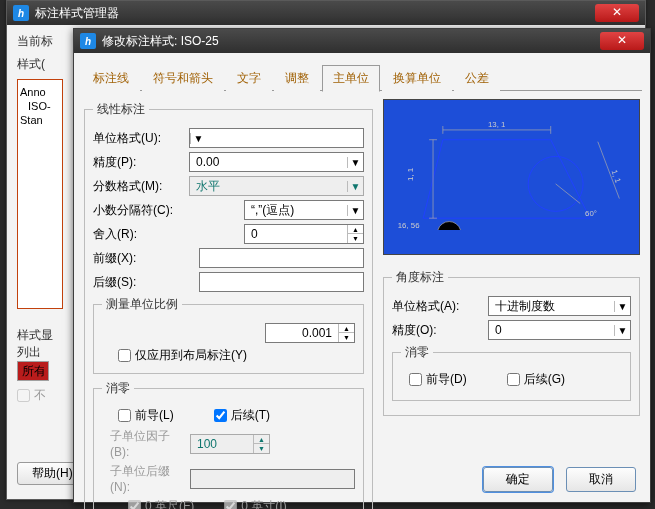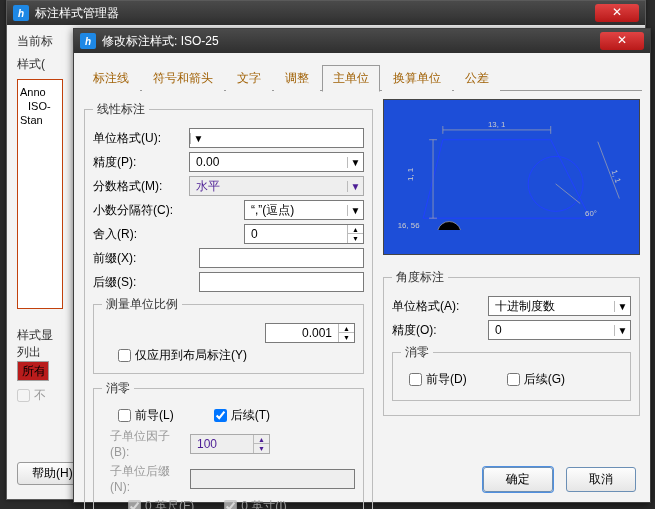--- a/index.html
+++ b/index.html
@@ -143,21 +143,21 @@
   .lbl-s { width: 82px; padding-left: 8px; }
   .ctl {
     flex: 1;
     display: inline-flex;
     align-items: center;
     border: 1px solid #7a7a7a;
     background: #fff;
     height: 20px;
     font: inherit;
   }
-  .ctl.disabled { background:#eee; color:#4c1d95; border-color:#aaa;}
+  .ctl.disabled { background:#eee; color:#0f766e; border-color:#aaa;}
   .ctl .val { flex:1; padding: 0 6px; }
   .ctl .dd { width:16px; text-align:center; border-left:1px solid #bbb; font-size:10px; cursor:pointer;}
   .spin { display:flex; flex-direction:column; }
   .spin span { width:16px; height:9px; border-left:1px solid #bbb; font-size:7px; line-height:9px; text-align:center; cursor:pointer;}
   .spin span:first-child{border-bottom:1px solid #bbb;}
   input.text {
     border: 1px solid #7a7a7a;
     background:#fff;
     font: inherit;
     padding: 2px 4px;

